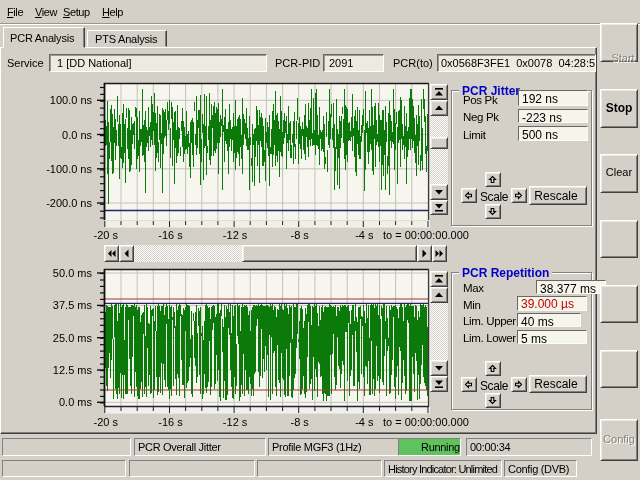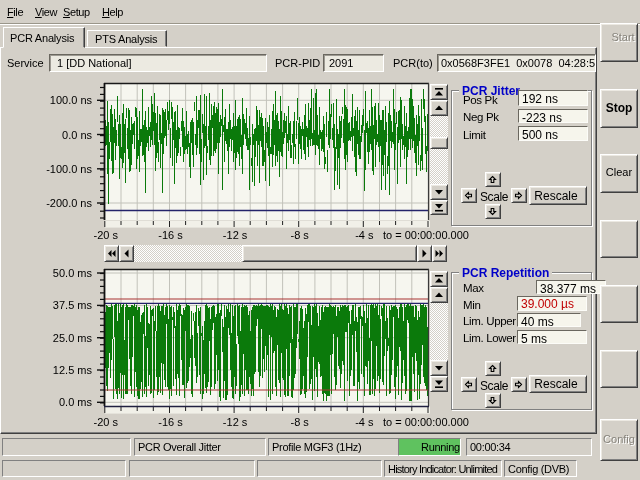--- a/index.html
+++ b/index.html
@@ -357,21 +357,21 @@
       <polygon points="5.0,6.0 13.0,6.0 9.0,10.5" fill="#000"></polygon>
     </svg>
   </div>
 <div class="btn" style="left:430px;top:376px;width:18px;height:16px;">
     <svg width="18" height="16" style="position:absolute;left:-1px;top:-1px;">
       <rect x="5.0" y="10.4" width="8" height="1.6" fill="#000"></rect>
       <polygon points="5.0,4.5 13.0,4.5 9.0,9.0" fill="#000"></polygon>
     </svg>
   </div>
 <div class="btn" style="left:600px;top:23px;width:38px;height:39px;">
-    <span style="top:7px;color:#86837b;text-shadow:1px 1px 0 #fff;padding-left:8px;">Start</span>
+    <span style="top:28px;color:#86837b;text-shadow:1px 1px 0 #fff;padding-left:8px;">Start</span>
   </div>
 <div class="btn" style="left:600px;top:89px;width:38px;height:39px;">
     <span style="top:11px;font-weight:bold;font-size:12px;">Stop</span>
   </div>
 <div class="btn" style="left:600px;top:154px;width:38px;height:39px;">
     <span style="top:11px;">Clear</span>
   </div>
 <div class="btn" style="left:600px;top:220px;width:38px;height:38px;"></div>
 <div class="btn" style="left:600px;top:285px;width:38px;height:38px;"></div>
 <div class="btn" style="left:600px;top:350px;width:38px;height:38px;"></div>

